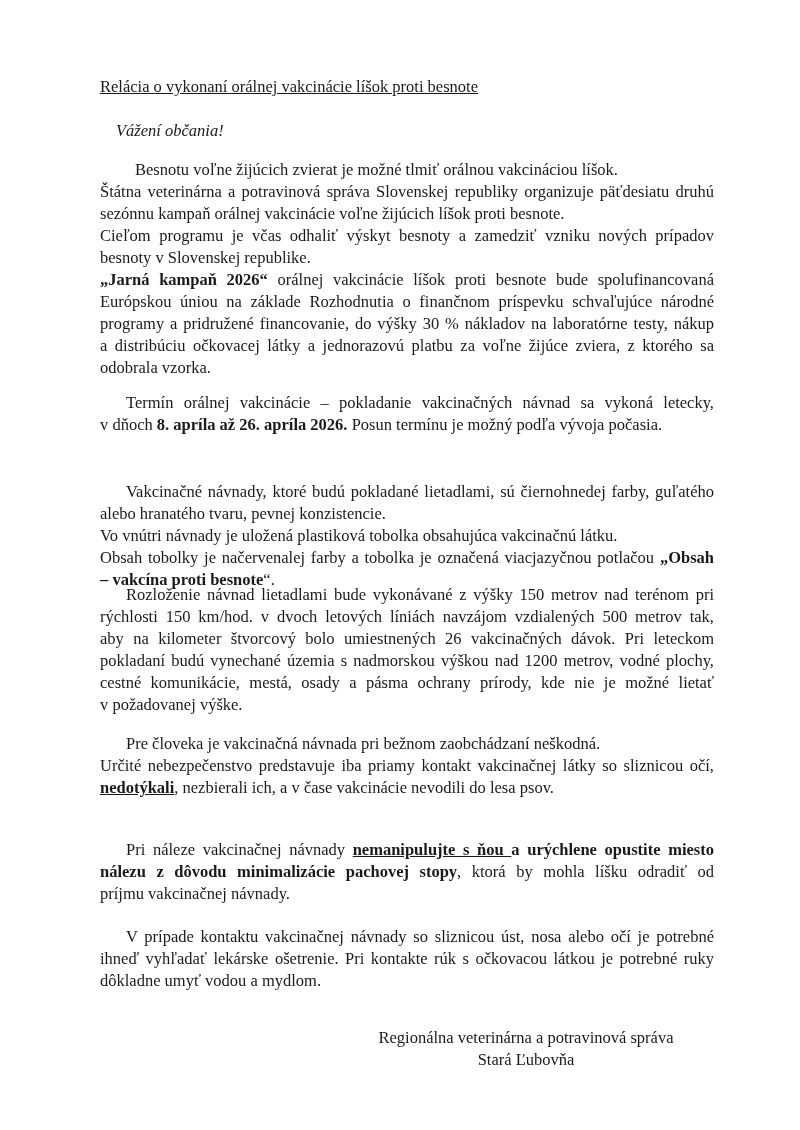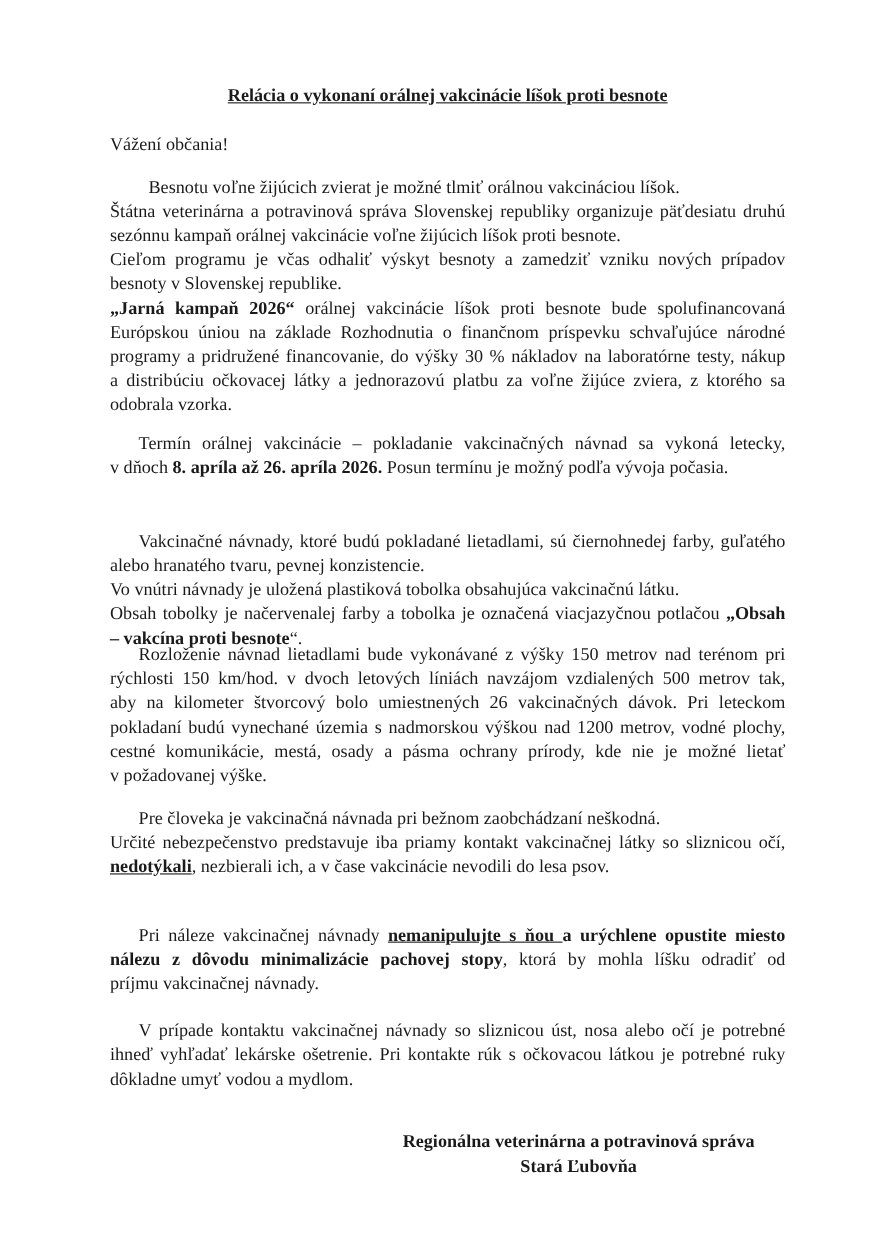--- a/index.html
+++ b/index.html
@@ -1,30 +1,30 @@
 <!DOCTYPE html>
 <html><head>
 <meta charset="utf-8">
 <style>
   html, body { margin: 0; padding: 0; background: #ffffff; }
   body { width: 800px; height: 1130px; position: relative; overflow: hidden;
          font-family: "Liberation Serif", "DejaVu Serif", serif; color: #1a1a1a; }
   .page { position: absolute; left: 100px; top: 0; width: 614px; }
-  .title { position: absolute; left: 0; top: 77px; width: 614px; text-align: center;
-           font-weight: bold; font-size: 16.5px; text-decoration: underline; }
-  .greeting { position: absolute; left: 0; top: 121px; font-size: 16.5px; }
+  .title { position: absolute; left: 0; top: 77px; width: 614px; 
+           font-weight: normal; font-size: 16.5px; text-decoration: underline; }
+  .greeting { position: absolute; left: 16px; top: 121px; font-size: 16.5px; font-style: italic; }
   .para { position: absolute; left: 0; width: 614px; font-size: 16.5px; line-height: 22px; text-align: justify; }
   .line { display: block; white-space: nowrap; }
   .just { text-align: justify; text-align-last: justify; white-space: normal; }
   .indent { padding-left: 35px; }
   .indent2 { padding-left: 26px; }
   b { font-weight: bold; }
   u { text-decoration: underline; margin-top: 12px; }
   .sig { position: absolute; left: 236px; top: 1027px; width: 380px; text-align: center;
-         font-weight: bold; font-size: 16.5px; line-height: 22px; }
+         font-weight: normal; font-size: 16.5px; line-height: 22px; }
 </style>
 </head>
 <body>
 
 <div class="page">
 
   <div class="title">Relácia o vykonaní orálnej vakcinácie líšok proti besnote</div>
 
   <div class="greeting">Vážení občania!</div>
 

